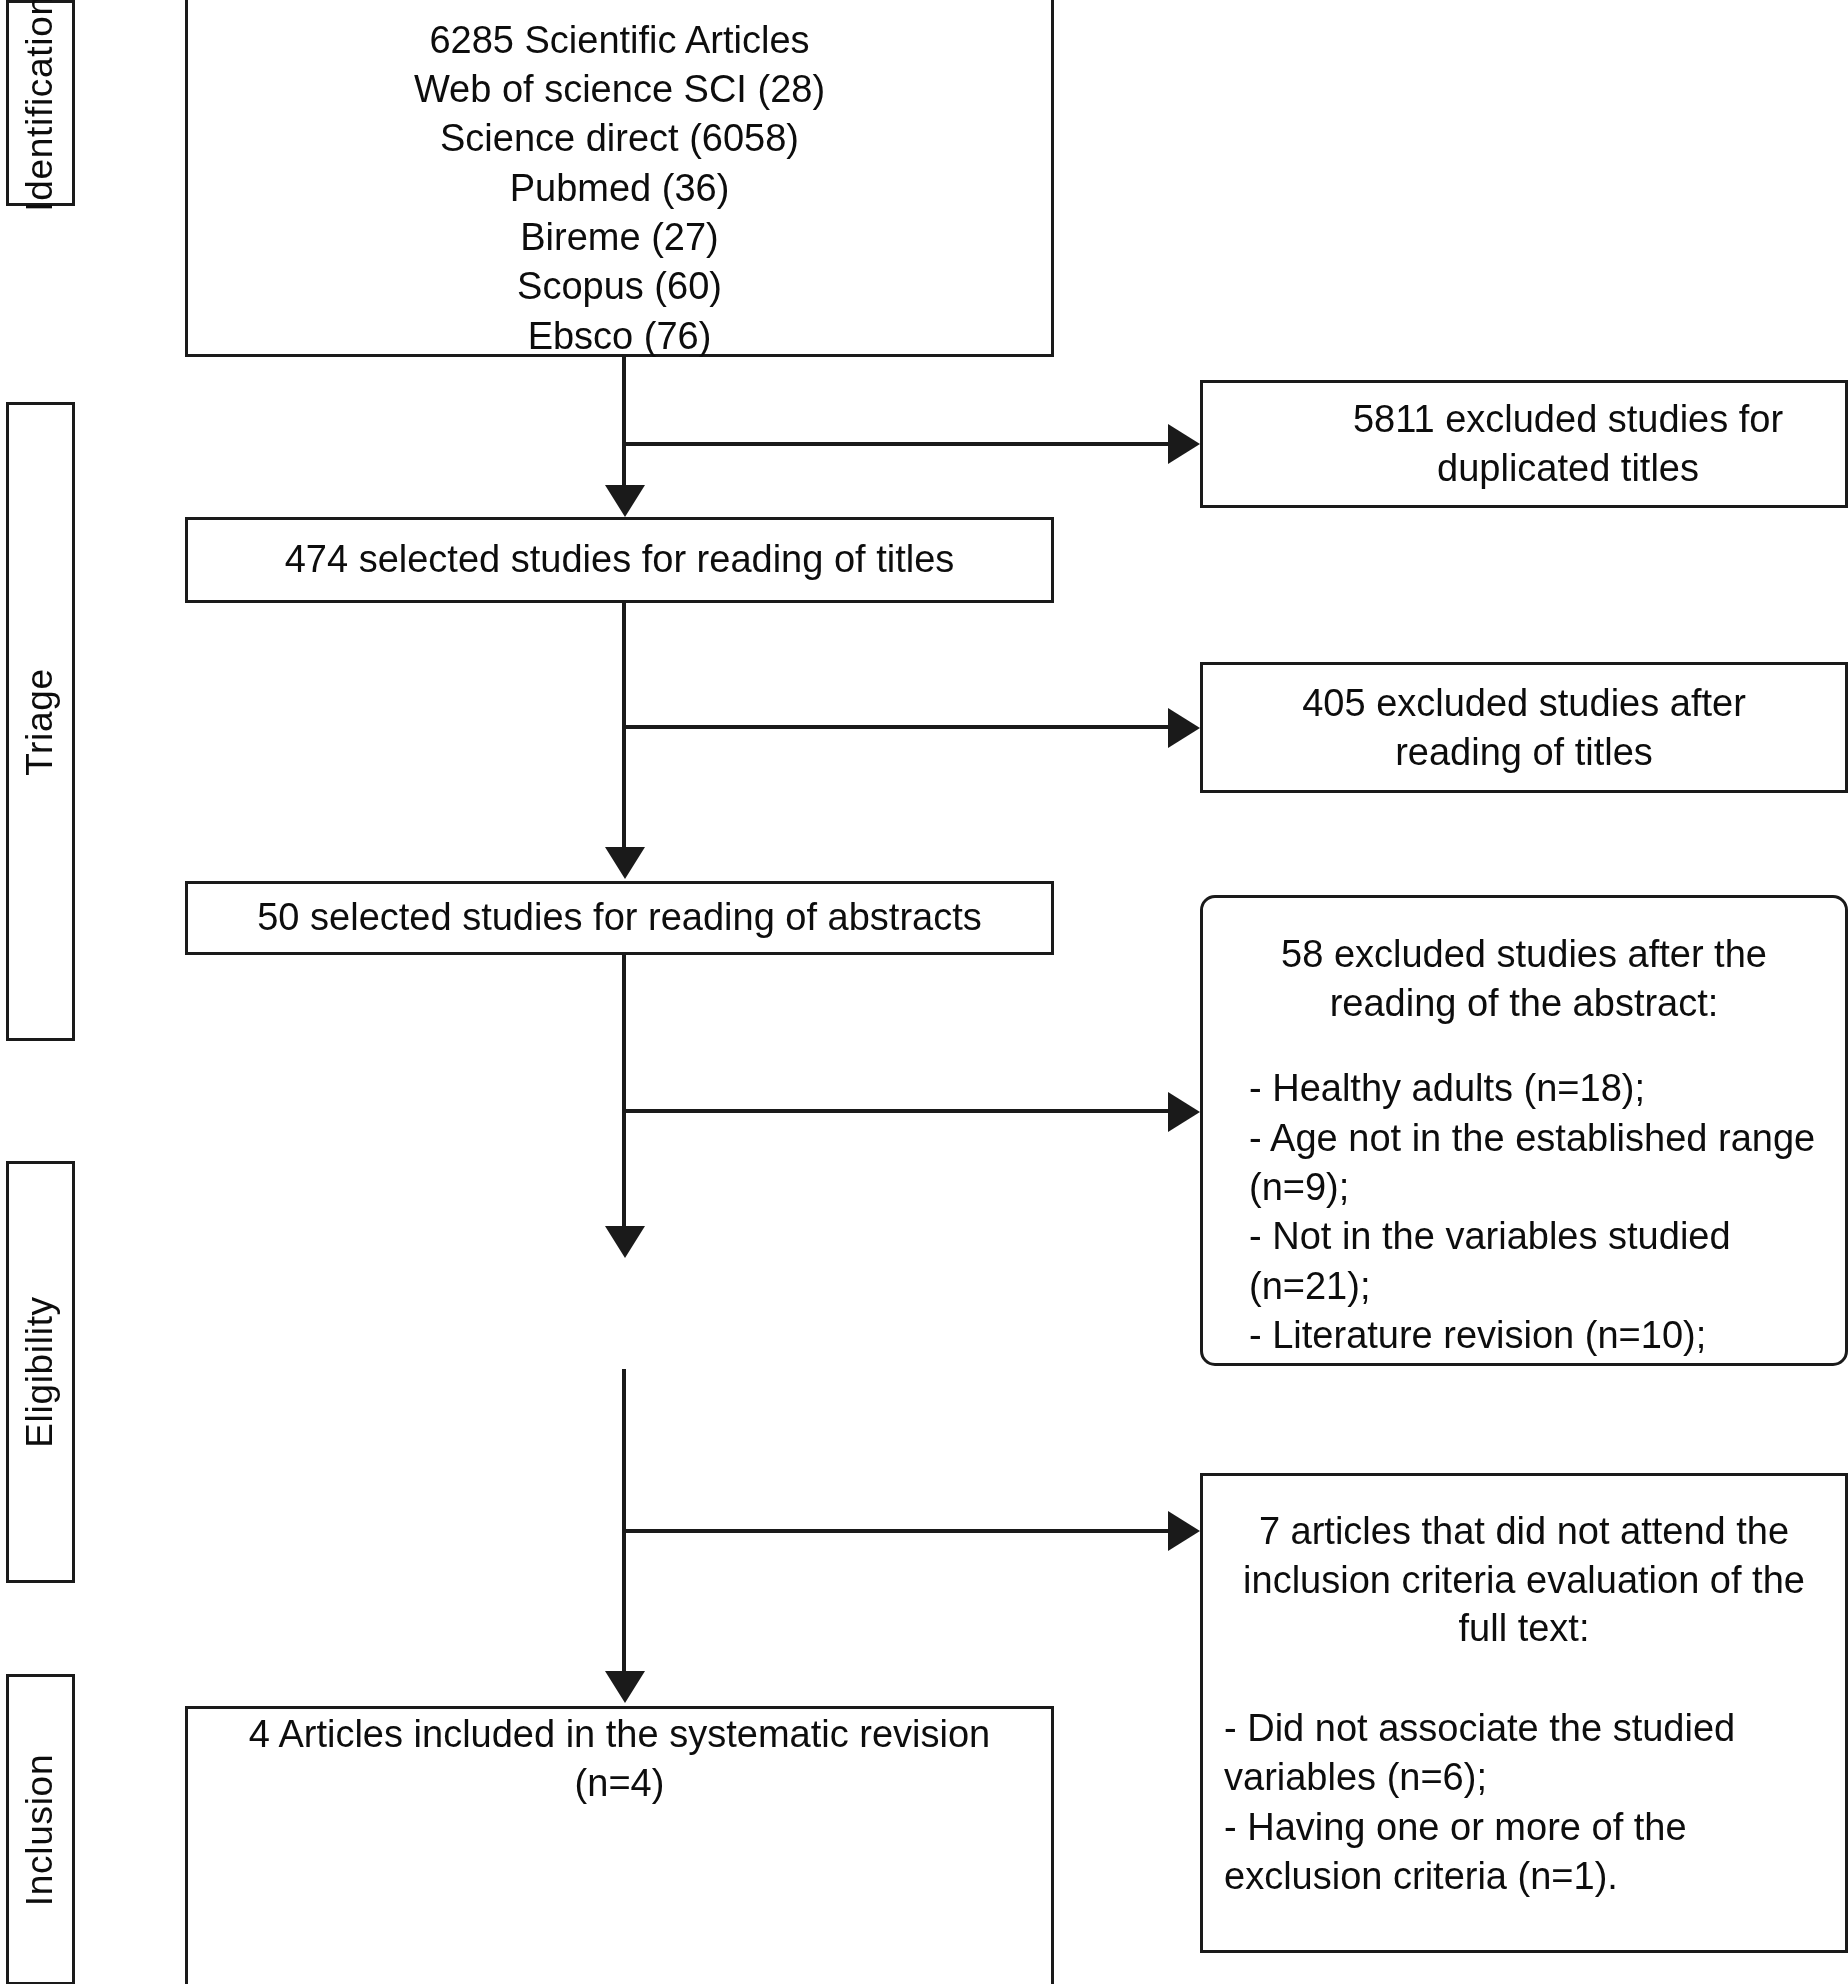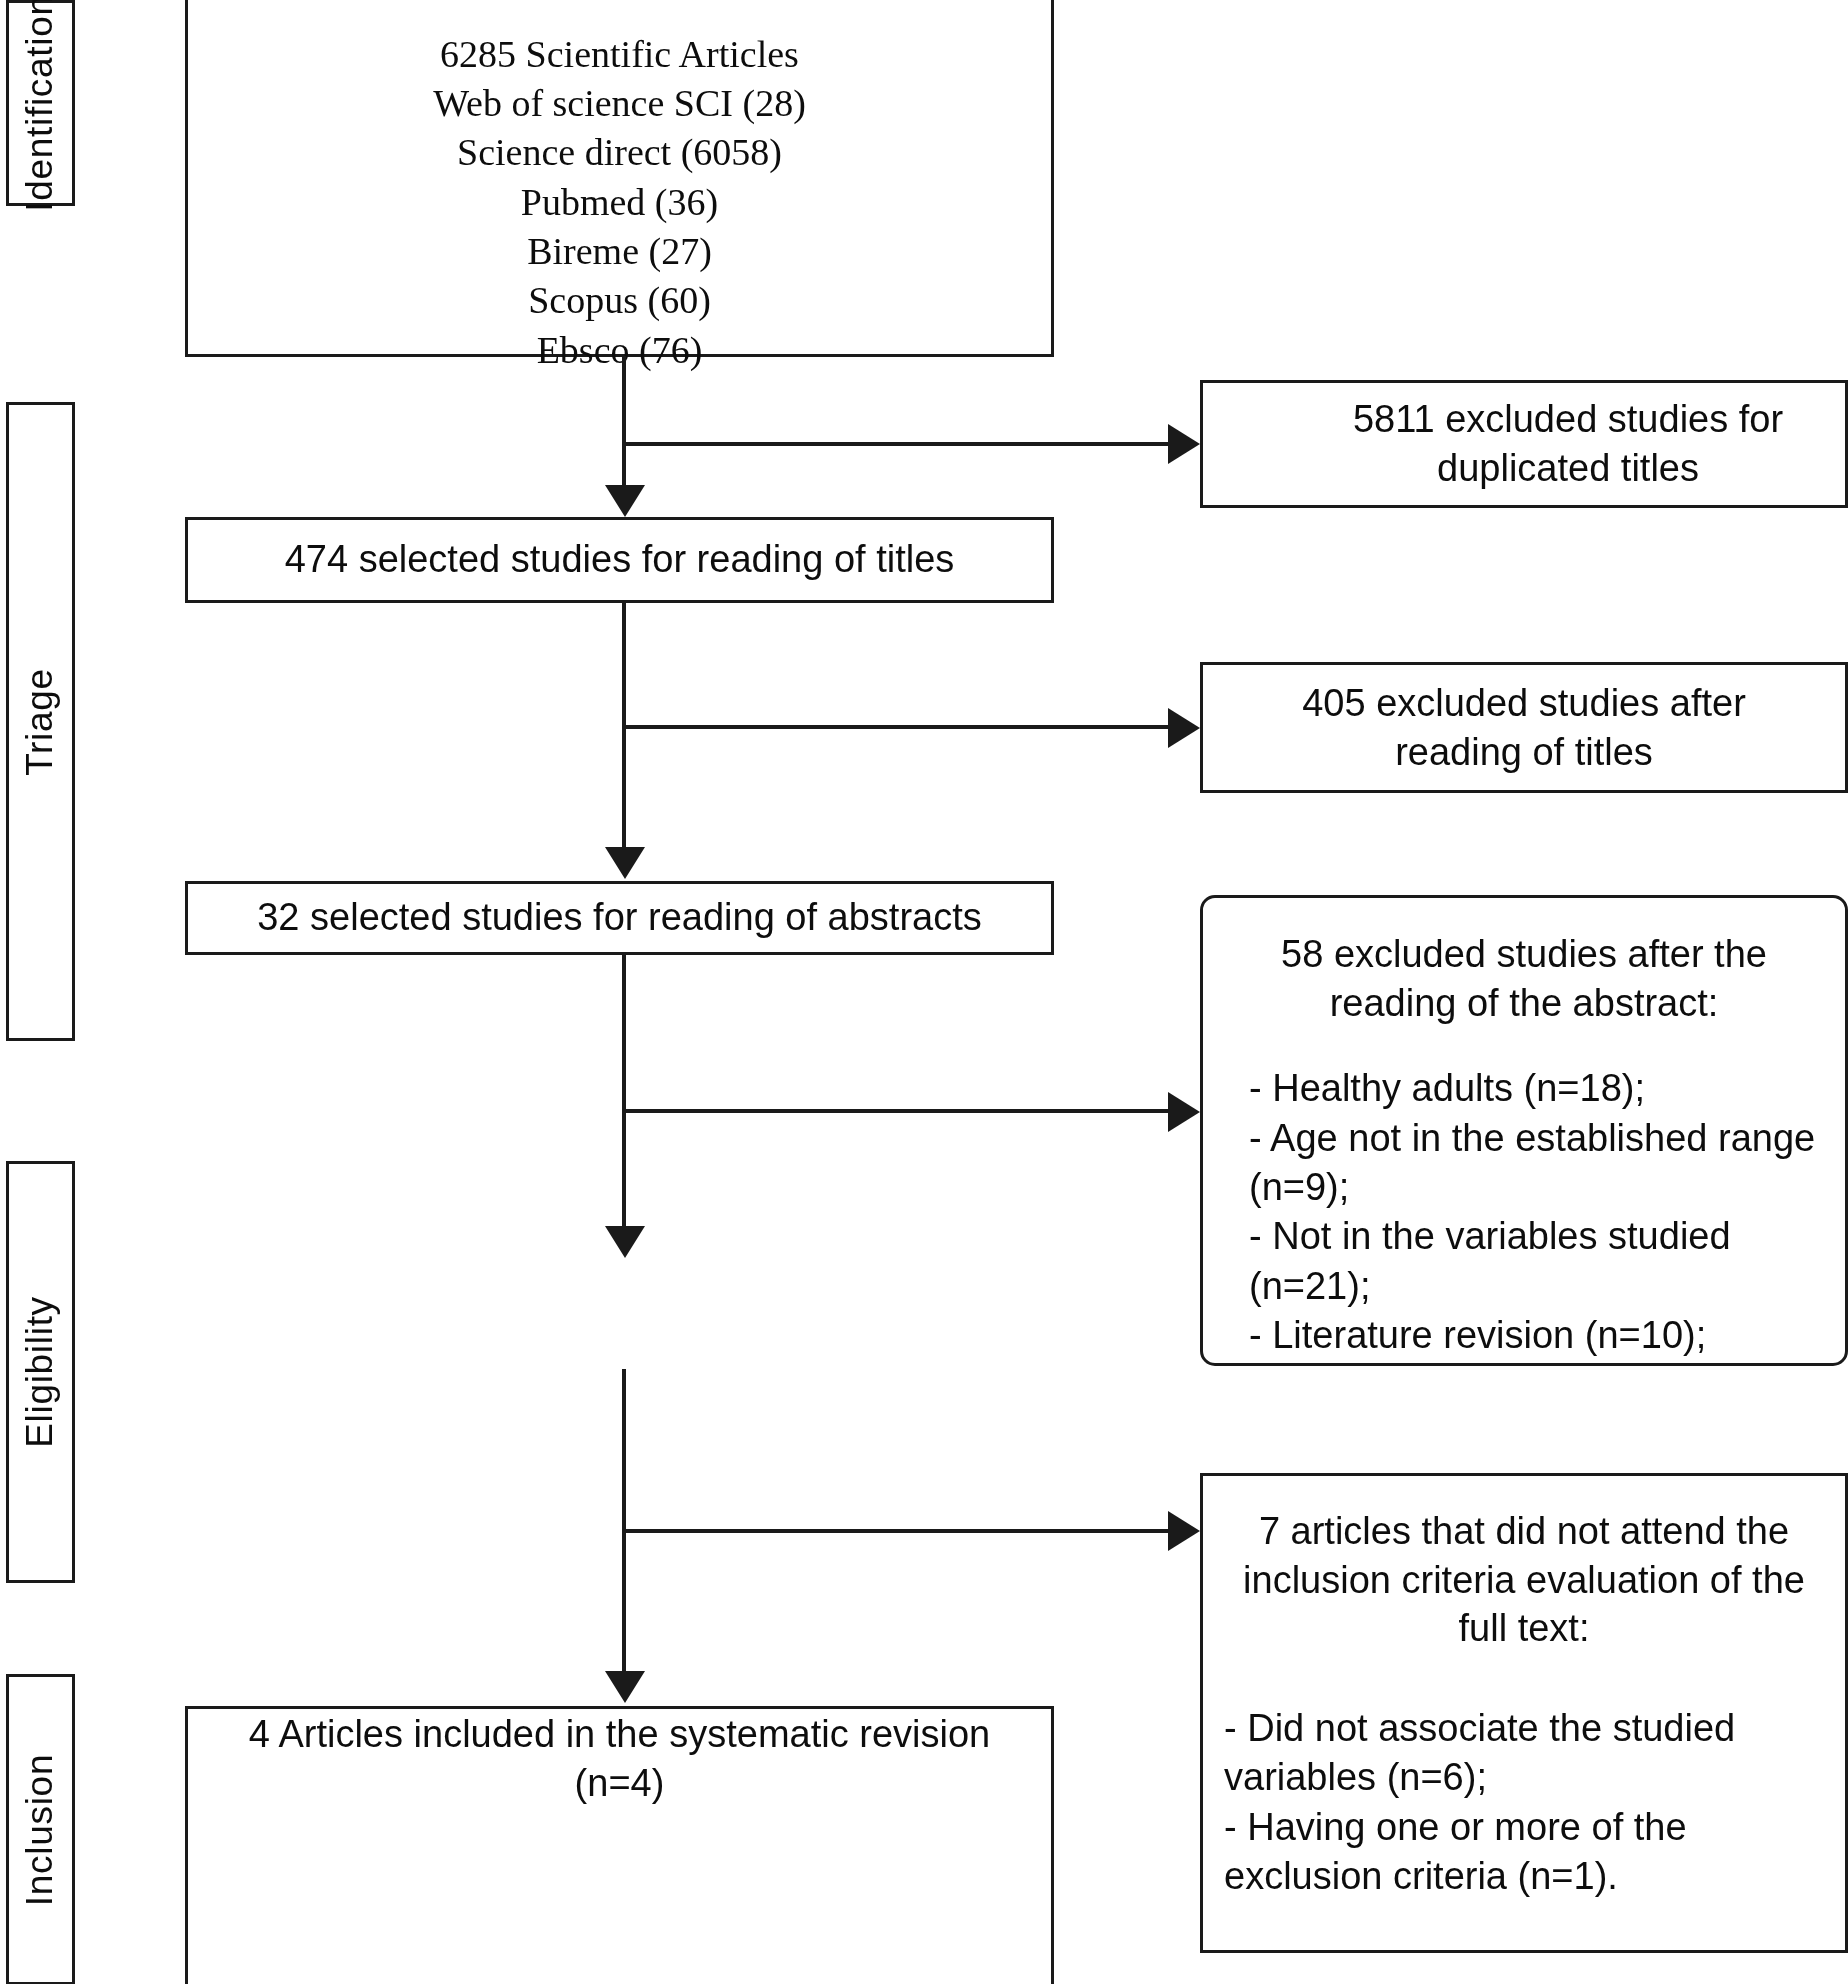--- a/index.html
+++ b/index.html
@@ -124,35 +124,35 @@
 
   <div class="stage" style="left:5.6px; top:1161px; width:69px; height:422px;">
     <span class="stage-label">Eligibility</span>
   </div>
 
   <div class="stage" style="left:5.6px; top:1674px; width:69px; height:311px;">
     <span class="stage-label">Inclusion</span>
   </div>
 
   <div class="box" style="left:185px; top:-3.5px; width:869px; height:360px;">
-    <div class="box-text" style="padding-top:30px;font-family:Liberation Serif, serif;">6285 Scientific Articles
+    <div class="box-text" style="padding-top:16px;">6285 Scientific Articles
 Web of science SCI (28)
 Science direct (6058)
 Pubmed (36)
 Bireme (27)
 Scopus (60)
 Ebsco (76)</div>
   </div>
 
   <div class="box center-v" style="left:185px; top:517px; width:869px; height:86px;">
     <div class="box-text">474 selected studies for reading of titles</div>
   </div>
 
   <div class="box center-v" style="left:185px; top:881px; width:869px; height:74px;">
-    <div class="box-text">32 selected studies for reading of abstracts</div>
+    <div class="box-text">50 selected studies for reading of abstracts</div>
   </div>
 
 
   <div class="box" style="left:185px; top:1706px; width:869px; height:282px;">
     <div class="box-text" style="padding-top:1px;">4 Articles included in the systematic revision
 (n=4)</div>
   </div>
 
   <div class="box center-v" style="left:1200px; top:380px; width:648px; height:128px;">
     <div class="excl-inner">

